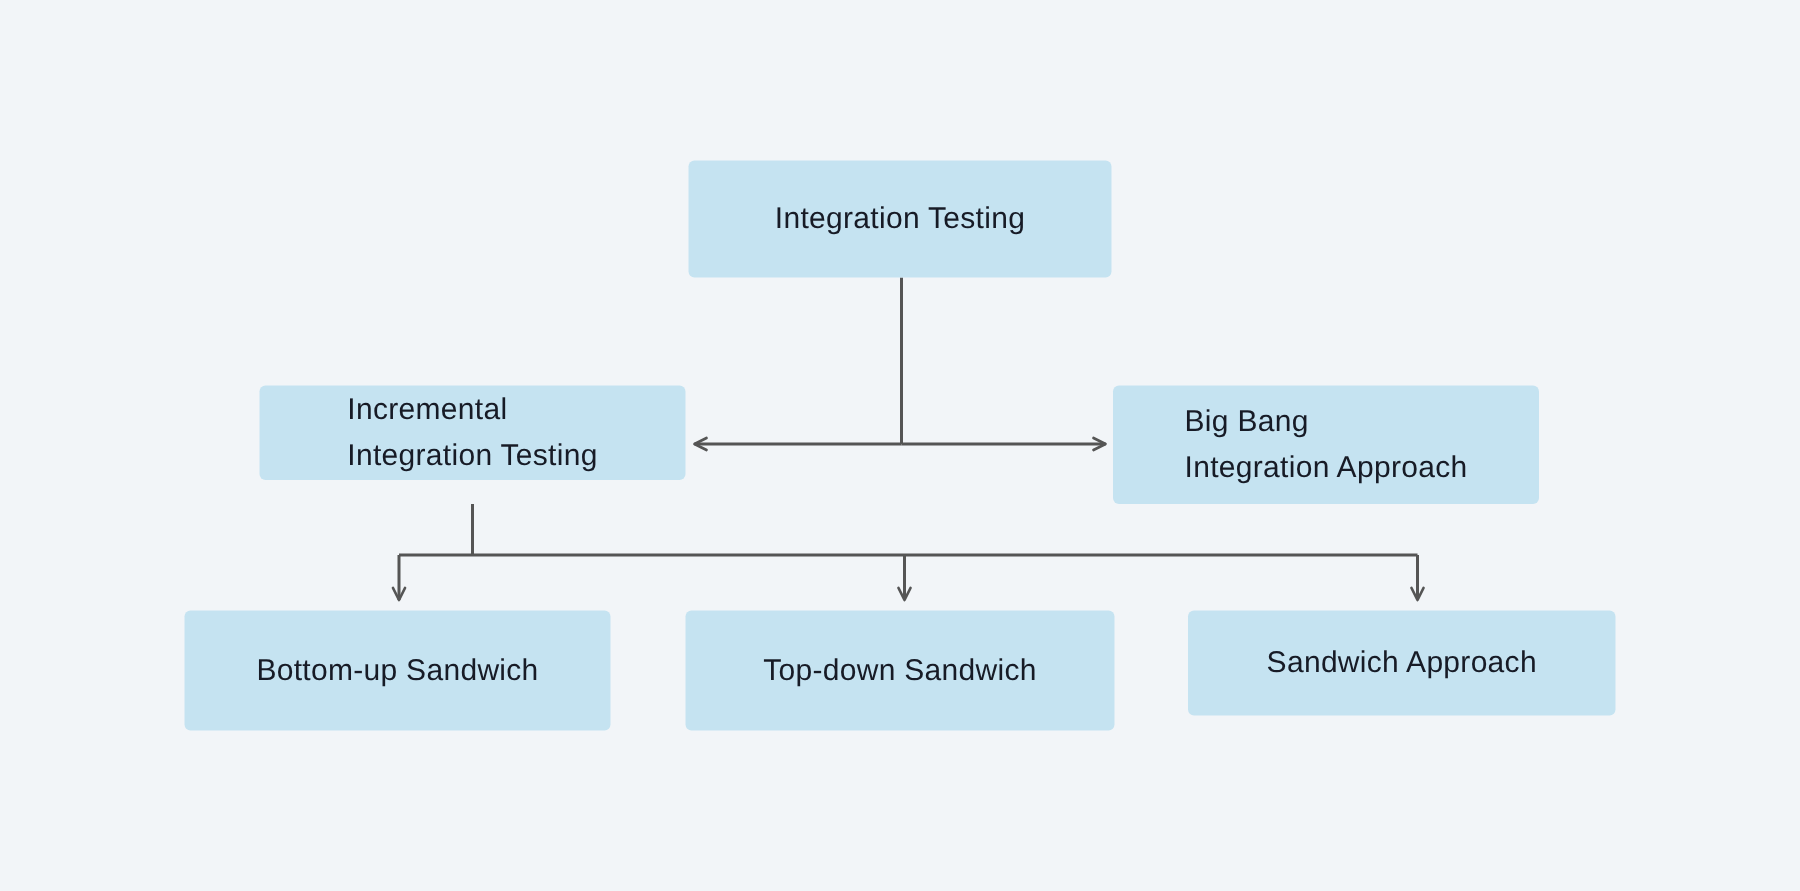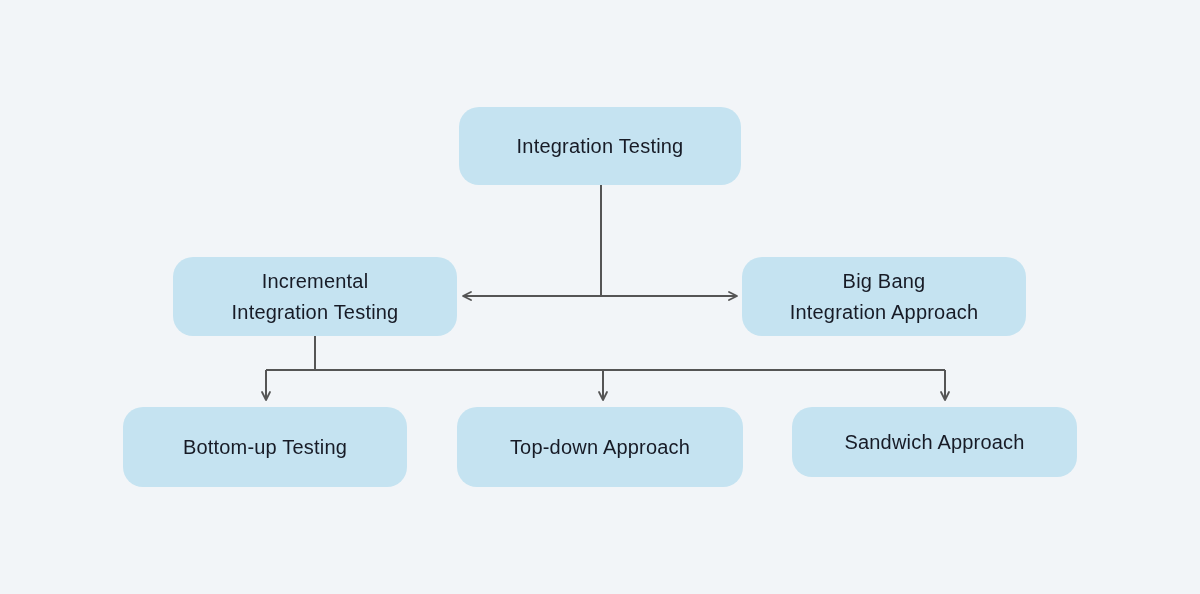--- a/index.html
+++ b/index.html
@@ -20,38 +20,37 @@
   .connector-layer {
     position: absolute;
     left: 0;
     top: 0;
     width: 1200px;
     height: 594px;
   }
   .node {
     position: absolute;
     background: #c5e3f1;
-    border-radius: 20px;
+    border-radius: 4px;
     display: flex;
     align-items: center;
     justify-content: center;
-    text-align: center;
     box-sizing: border-box;
   }
   .node-label {
     white-space: pre-line;
     font-size: 20px;
     line-height: 31px;
     font-weight: 500;
     color: #171b26;
     letter-spacing: 0.2px;
   }
   
   .node-root      { left: 459px; top: 107px; width: 282px; height: 78px; }
-  .node-incremental { left: 173px; top: 257px; width: 284px; height: 79px; }
+  .node-incremental { left: 173px; top: 257px; width: 284px; height: 63px; }
   .node-bigbang   { left: 742px; top: 257px; width: 284px; height: 79px; }
   .node-bottomup  { left: 123px; top: 407px; width: 284px; height: 80px; }
   .node-topdown   { left: 457px; top: 407px; width: 286px; height: 80px; }
   .node-sandwich  { left: 792px; top: 407px; width: 285px; height: 70px; }
 </style>
 </head>
 <body>
 
 <div class="canvas">
 
@@ -87,24 +86,24 @@
     <span class="node-label">Incremental
 Integration Testing</span>
   </div>
 
   <div class="node node-bigbang">
     <span class="node-label">Big Bang
 Integration Approach</span>
   </div>
 
   <div class="node node-bottomup">
-    <span class="node-label">Bottom-up Testing</span>
+    <span class="node-label">Bottom-up Sandwich</span>
   </div>
 
   <div class="node node-topdown">
-    <span class="node-label">Top-down Approach</span>
+    <span class="node-label">Top-down Sandwich</span>
   </div>
 
   <div class="node node-sandwich">
     <span class="node-label">Sandwich Approach</span>
   </div>
 
 </div>
 
 </body></html>

